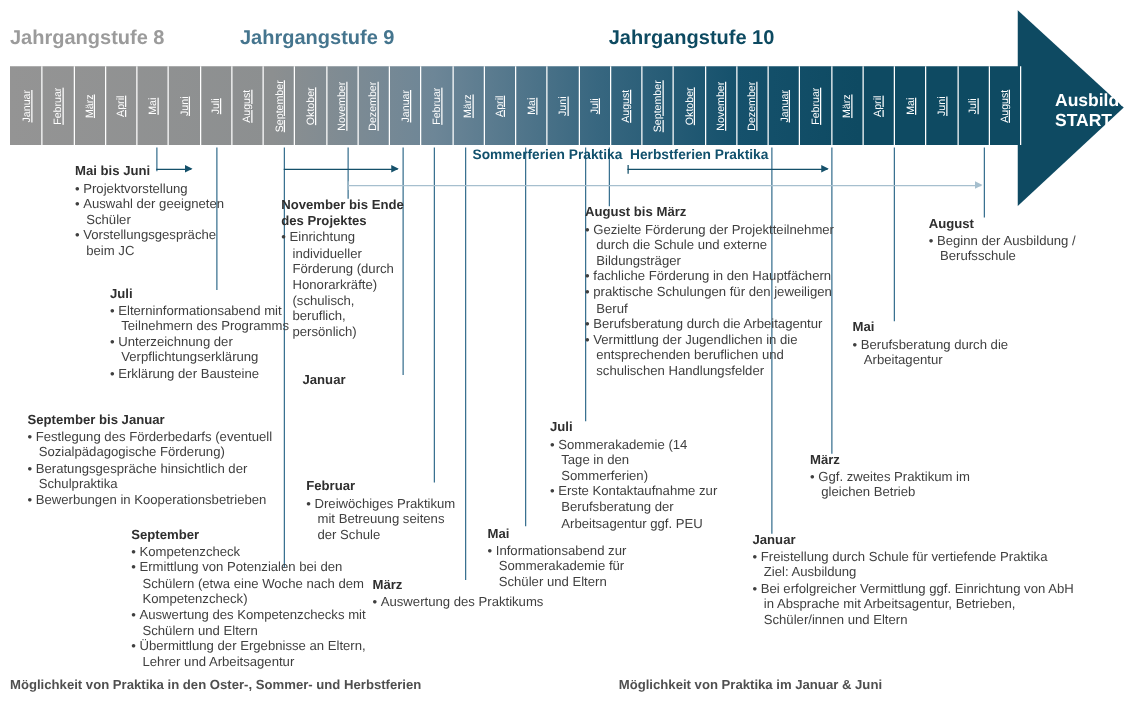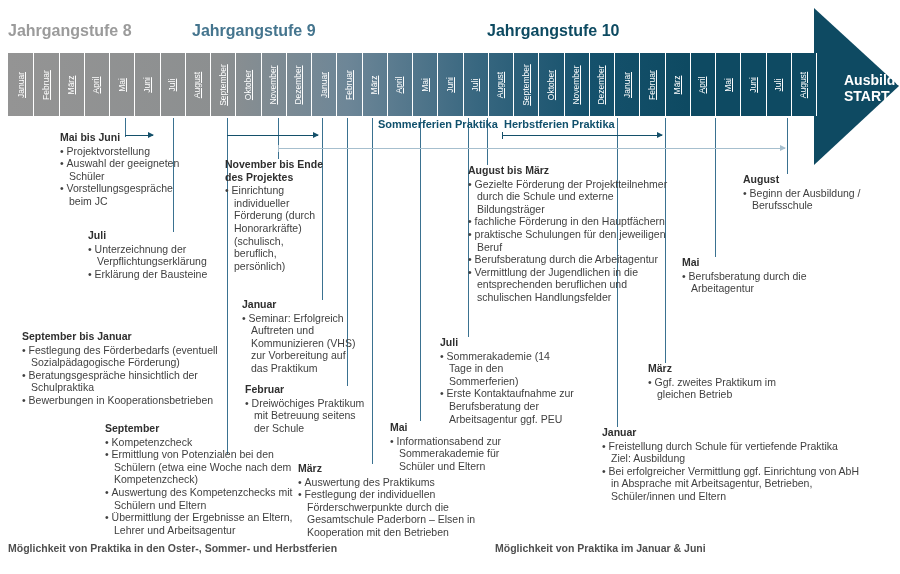--- a/index.html
+++ b/index.html
@@ -189,20 +189,21 @@
     <ul>
       <li>Projektvorstellung</li>
       <li>Auswahl der geeigneten Schüler</li>
       <li>Vorstellungsgespräche beim JC</li>
     </ul>
   </div>
 
   <div class="block" style="left:88px;top:229px;width:145px">
     <div class="bt">Juli</div>
     <ul>
+      <li>Elterninformationsabend mit Teilnehmern des Programms</li>
       <li>Unterzeichnung der Verpflichtungserklärung</li>
       <li>Erklärung der Bausteine</li>
     </ul>
   </div>
 
   <div class="block" style="left:22px;top:330px;width:238px">
     <div class="bt">September bis Januar</div>
     <ul>
       <li>Festlegung des Förderbedarfs (eventuell Sozialpädagogische Förderung)</li>
       <li>Beratungsgespräche hinsichtlich der Schulpraktika</li>
@@ -222,37 +223,33 @@
 
   <div class="block" style="left:225px;top:158px;width:100px">
     <div class="bt">November bis Ende des Projektes</div>
     <ul>
       <li>Einrichtung individueller Förderung (durch Honorarkräfte) (schulisch, beruflich, persönlich)</li>
     </ul>
   </div>
 
   <div class="block" style="left:242px;top:298px;width:122px">
     <div class="bt">Januar</div>
-    <ul>
-      <li>Seminar: Erfolgreich Auftreten und Kommunizieren (VHS) zur Vorbereitung auf das Praktikum</li>
-    </ul>
   </div>
 
   <div class="block" style="left:245px;top:383px;width:125px">
     <div class="bt">Februar</div>
     <ul>
       <li>Dreiwöchiges Praktikum mit Betreuung seitens der Schule</li>
     </ul>
   </div>
 
   <div class="block" style="left:298px;top:462px;width:190px">
     <div class="bt">März</div>
     <ul>
       <li>Auswertung des Praktikums</li>
-      <li>Festlegung der individuellen Förderschwerpunkte durch die Gesamtschule Paderborn – Elsen in Kooperation mit den Betrieben</li>
     </ul>
   </div>
 
   <div class="block" style="left:390px;top:421px;width:128px">
     <div class="bt">Mai</div>
     <ul>
       <li>Informationsabend zur Sommerakademie für Schüler und Eltern</li>
     </ul>
   </div>
 

